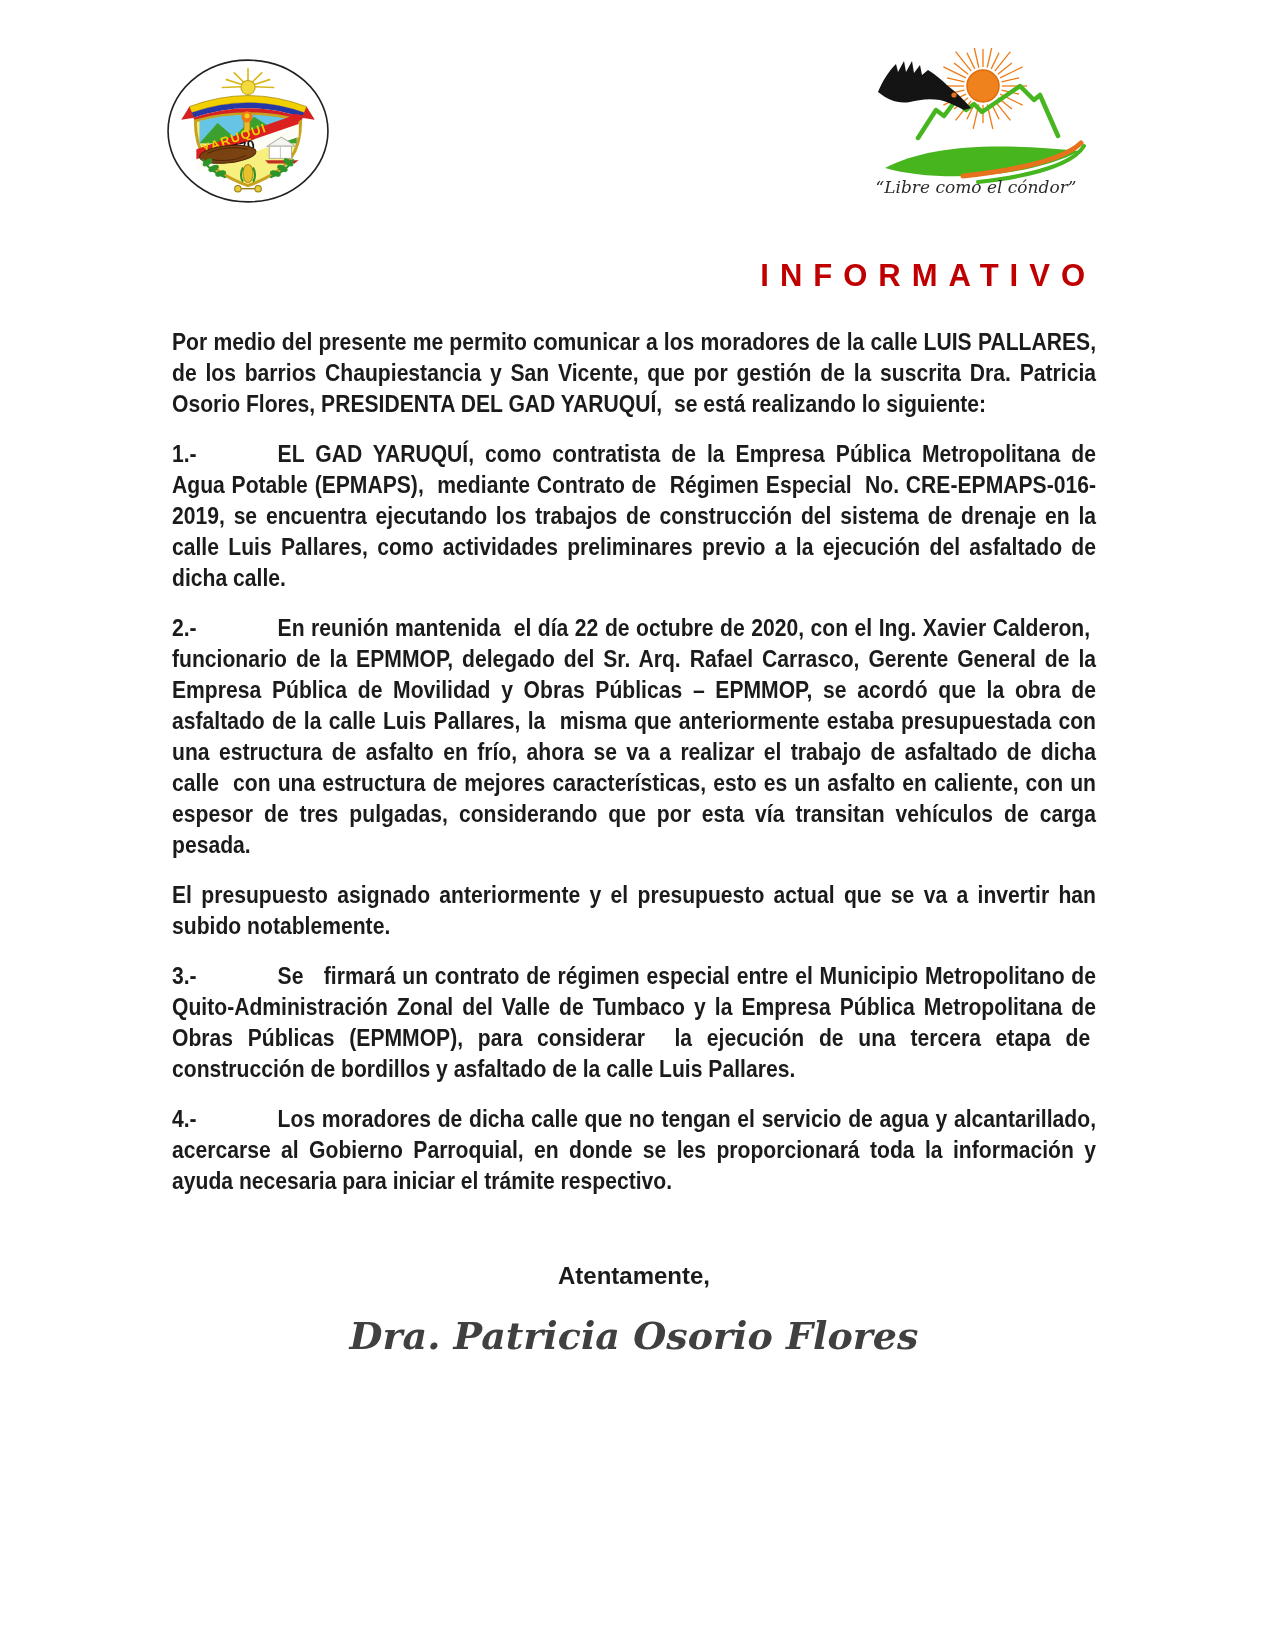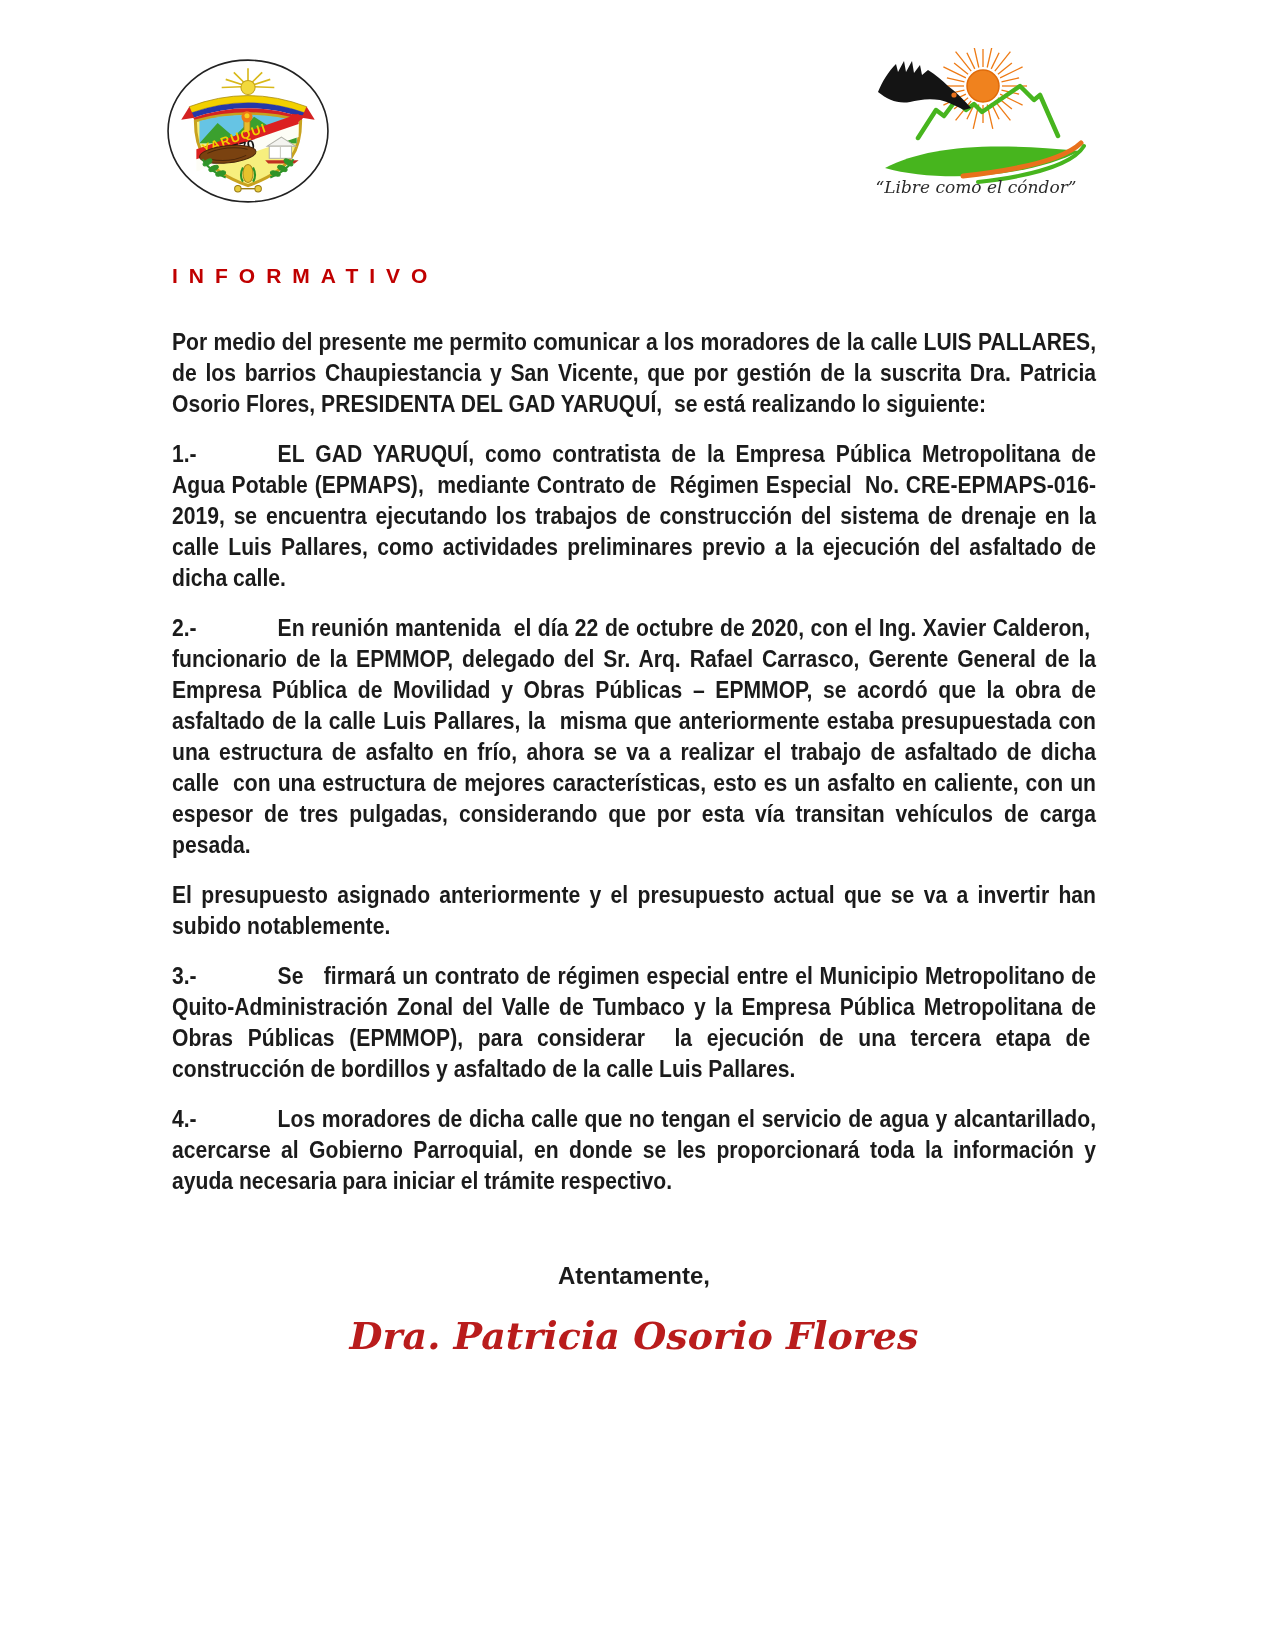--- a/index.html
+++ b/index.html
@@ -23,24 +23,24 @@
     position: absolute; left: 868px; top: 48px;
     width: 220px; height: 155px;
   }
   
   .content {
     position: absolute; left: 172px; top: 256px;
     width: 924px;
   }
   .doc-title {
     margin: 0 0 30px 0;
-    font-size: 21px; font-weight: bold;
+    font-size: 31px; font-weight: bold;
     line-height: 40px;
     letter-spacing: 11px;
-    text-align: left;
+    text-align: right;
     color: #C00000;
   }
   .para {
     width: 1050px;               
     transform: scaleX(0.88);
     transform-origin: 0 0;
     margin: 0 0 19px 0;
     font-size: 24px; font-weight: bold;
     line-height: 31px;
     text-align: justify;
@@ -58,21 +58,21 @@
   }
   .closing {
     margin: 0;
     font-size: 24px; font-weight: bold; line-height: 31px;
   }
   .sig-name {
     margin: 22px 0 0 0;
     font-family: "DejaVu Serif", serif;
     font-style: italic; font-weight: bold;
     font-size: 38px; line-height: 46px;
-    color: #b91c1c;
+    color: #404040;
   }
   .sig-role {
     margin: 2px 0 0 0;
     font-size: 26px; font-weight: bold; line-height: 31px;
     letter-spacing: 0.5px;
     color: #111;
   }
   svg text { font-family: "Liberation Sans", sans-serif; }
   svg text.serif-it { font-family: "DejaVu Serif", serif; font-style: italic; }
 </style>

